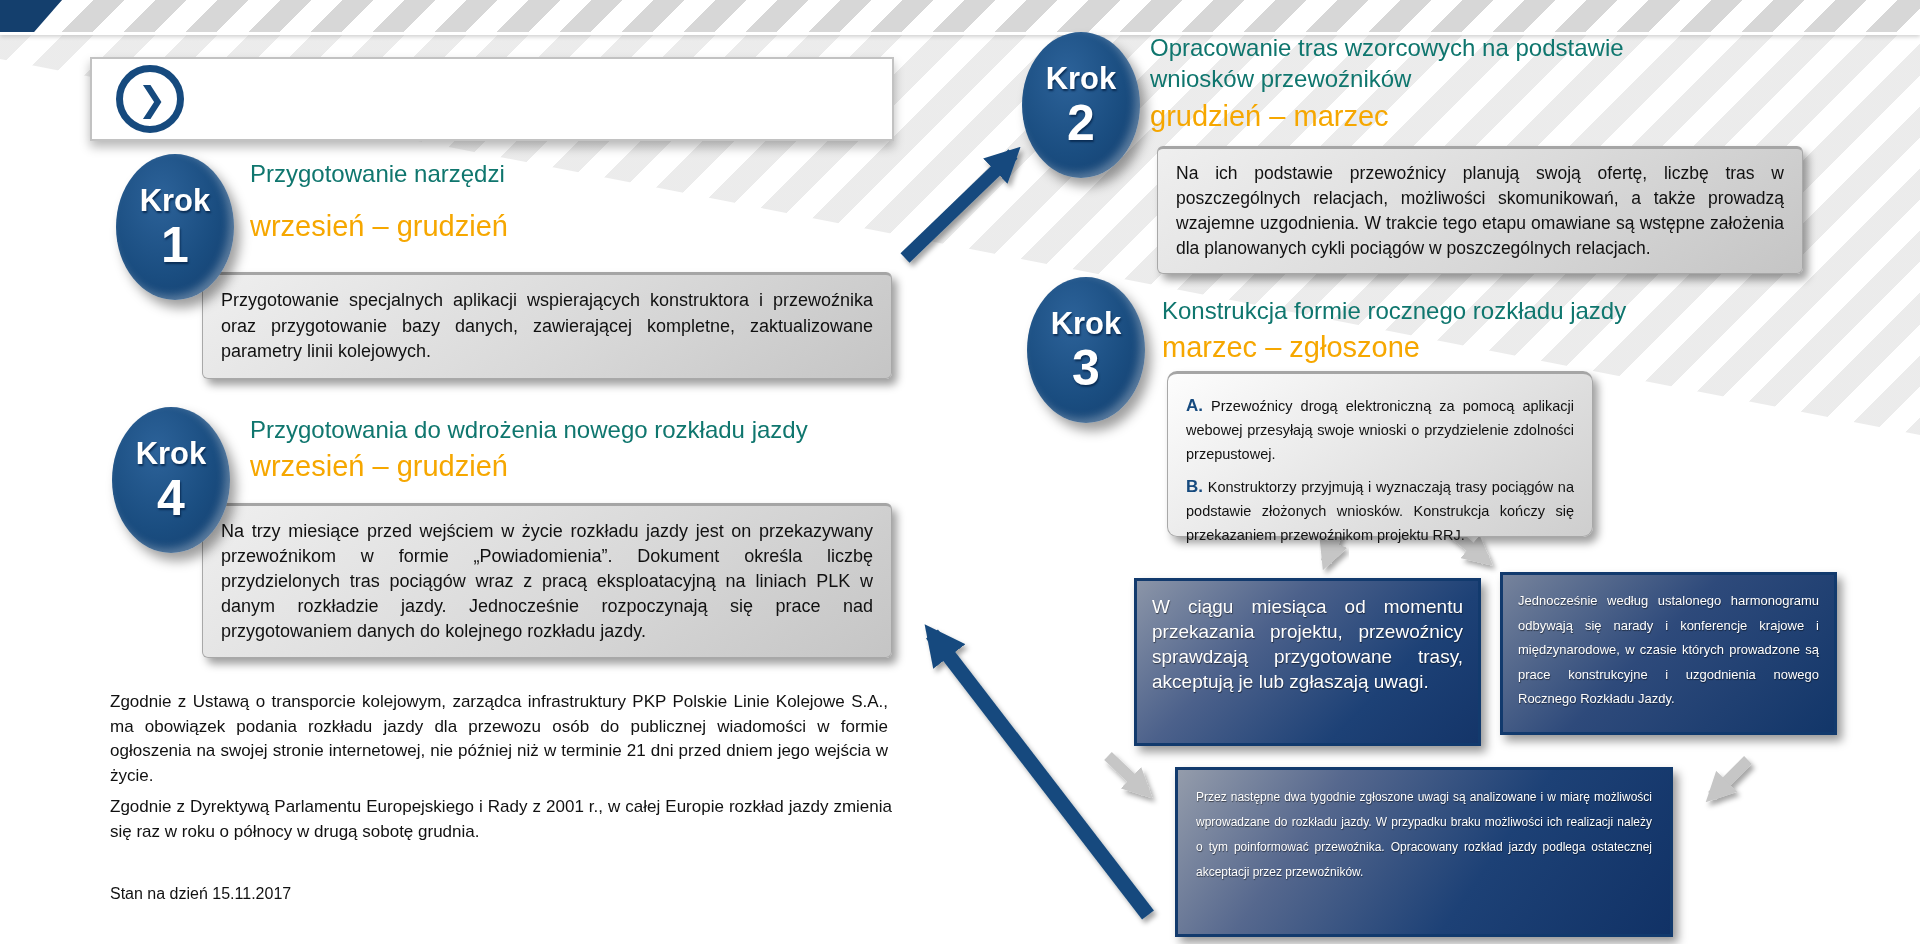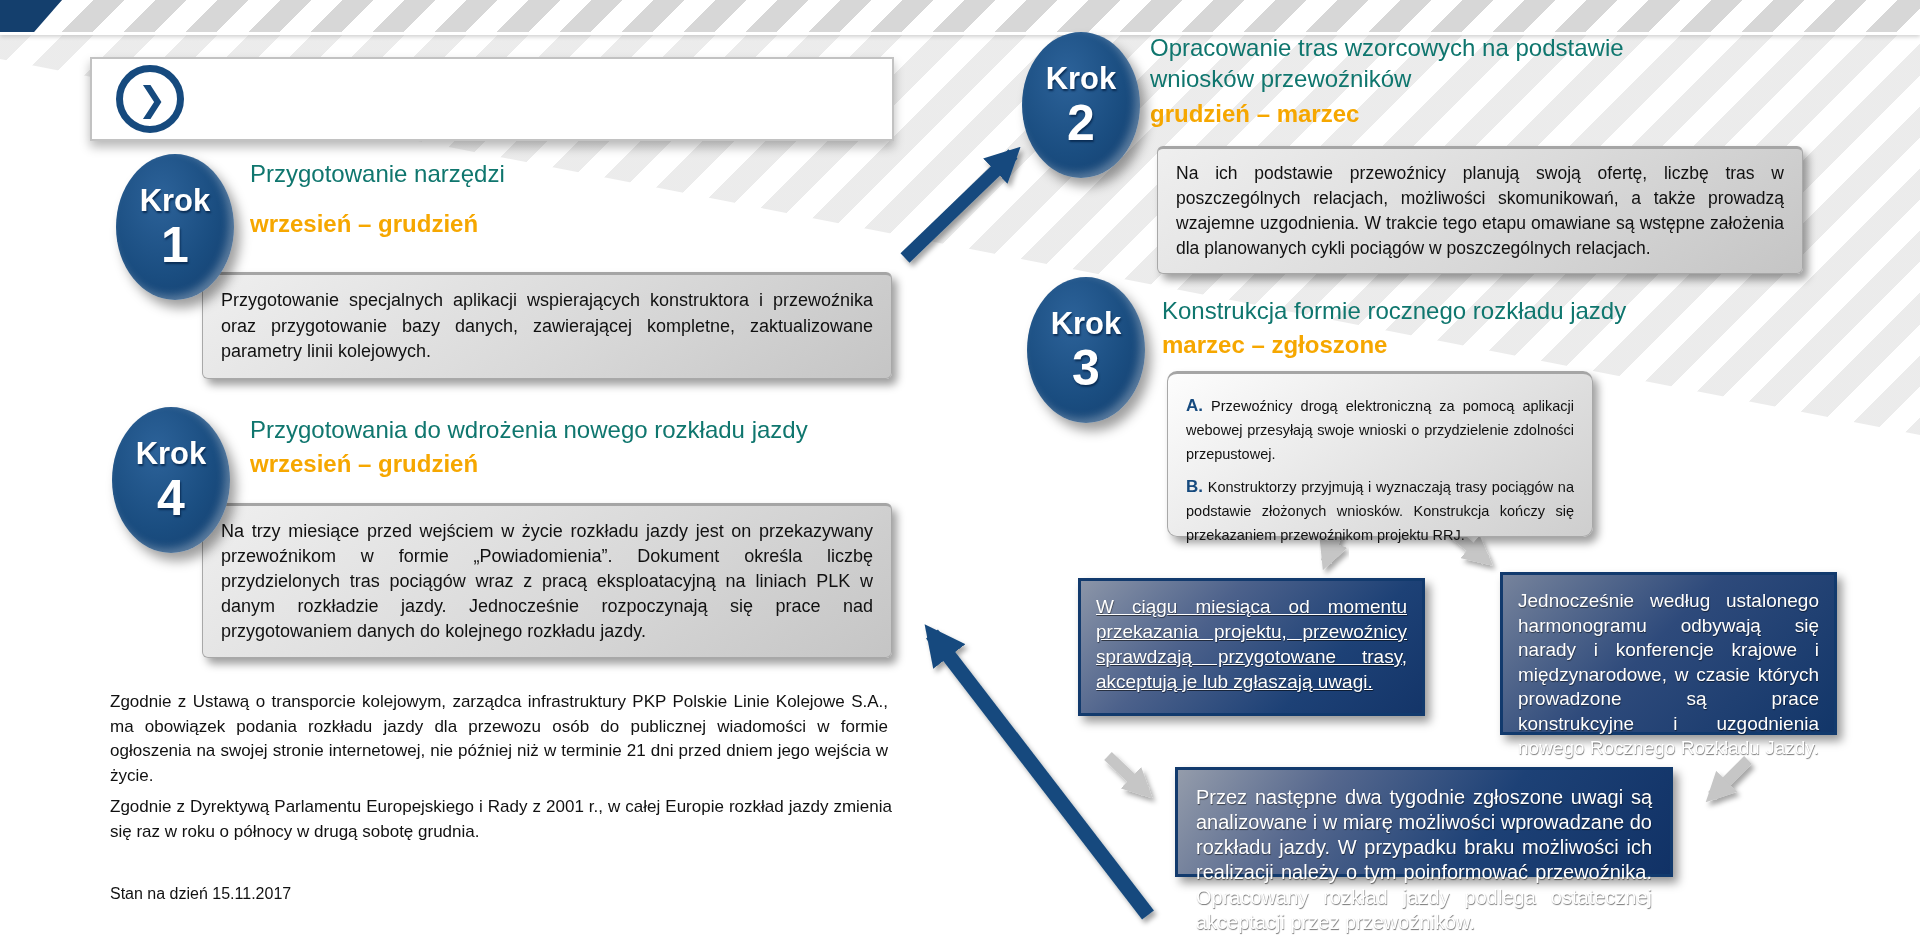--- a/index.html
+++ b/index.html
@@ -29,21 +29,21 @@
         background:radial-gradient(ellipse at 38% 30%,#2c6299 0%,#1a4d80 55%,#123c6b 100%);
         box-shadow:6px 8px 12px rgba(0,0,0,.38), inset -5px -4px 8px rgba(255,255,255,.30);
         display:flex;flex-direction:column;align-items:center;justify-content:center;color:#fff;}
   .badge .word{font-size:31px;font-weight:bold;text-shadow:1px 2px 2px #0a2d55;line-height:1;}
   .badge .num{font-size:50px;font-weight:bold;text-shadow:1px 2px 2px #0a2d55;line-height:1;margin-top:4px;}
   .badge.k1{left:116px;top:154px;} .badge.k2{left:1022px;top:32px;}
   .badge.k3{left:1027px;top:277px;} .badge.k4{left:112px;top:407px;}
 
   
   .step-title{position:absolute;font-size:24px;color:#0f766e;z-index:6;white-space:pre-line;line-height:31px;}
-  .step-period{position:absolute;font-size:24px;font-weight:bold;color:#f6a700;z-index:6;}
+  .step-period{position:absolute;font-size:29px;font-weight:normal;color:#f6a700;z-index:6;}
   .t-k1{left:250px;top:158px;} .p-k1{left:250px;top:210px;}
   .t-k2{left:1150px;top:32px;width:520px;} .p-k2{left:1150px;top:100px;}
   .t-k3{left:1162px;top:295px;} .p-k3{left:1162px;top:331px;}
   .t-k4{left:250px;top:414px;} .p-k4{left:250px;top:450px;}
 
   
   .silver{position:absolute;background:linear-gradient(145deg,#efefef 0%,#d9d9d9 55%,#c5c5c5 100%);
         border:1px solid #a8a8a8;border-top:3px solid #a5a5a5;border-radius:6px;
         box-shadow:5px 6px 9px rgba(0,0,0,.38);z-index:6;color:#111;text-align:justify;}
   .box-k1{left:202px;top:272px;width:690px;padding:13px 18px;font-size:18px;line-height:25.5px;box-sizing:border-box;}
@@ -51,25 +51,25 @@
   .box-k2{left:1157px;top:146px;width:646px;padding:12px 18px;font-size:17.5px;line-height:25px;box-sizing:border-box;}
   .box-k3{left:1167px;top:371px;width:426px;height:166px;padding:20px 18px;font-size:14.5px;line-height:24px;
         background:linear-gradient(145deg,#fdfdfd 0%,#e3e3e3 55%,#cecece 100%);border-radius:10px;box-sizing:border-box;}
   .box-k3 p{margin:0 0 9px 0;}
   .ab{font-weight:bold;color:#164a7e;font-size:17px;}
 
   
   .blue{position:absolute;color:#fff;text-align:justify;z-index:8;box-sizing:border-box;
         border:3px solid #123a6d;box-shadow:5px 6px 9px rgba(0,0,0,.40);
         text-shadow:.5px 1px 1px rgba(0,0,0,.55);}
-  .blue.review{left:1078px;top:578px;width:347px;height:138px;padding:13px 15px;font-size:19px;line-height:25px;
-        background:linear-gradient(135deg,#8b95a8 0%,#4c618b 35%,#1d4176 70%,#143569 100%);text-decoration:underline;}
-  .blue.conf{left:1500px;top:572px;width:337px;height:163px;padding:14px 15px;font-size:19px;line-height:24.5px;
+  .blue.review{left:1134px;top:578px;width:347px;height:168px;padding:13px 15px;font-size:19px;line-height:25px;
+        background:linear-gradient(135deg,#8b95a8 0%,#4c618b 35%,#1d4176 70%,#143569 100%);}
+  .blue.conf{left:1500px;top:572px;width:337px;height:163px;padding:14px 15px;font-size:13px;line-height:24.5px;
         background:linear-gradient(135deg,#76839c 0%,#2e4a7b 45%,#123669 100%);}
-  .blue.final{left:1175px;top:767px;width:498px;height:110px;padding:15px 18px;font-size:20px;line-height:25px;
+  .blue.final{left:1175px;top:767px;width:498px;height:170px;padding:15px 18px;font-size:12px;line-height:25px;
         background:linear-gradient(125deg,#949cab 0%,#56688e 28%,#1d4176 62%,#113266 100%);}
 
   
   .fn{position:absolute;color:#111;font-size:17px;line-height:24.5px;z-index:6;}
   .fn1{left:110px;top:690px;width:778px;text-align:justify;}
   .fn2{left:110px;top:795px;width:782px;text-align:justify;}
   .fn3{left:110px;top:882px;font-size:16px;}
 
   .arrow-layer{position:absolute;left:0;top:0;z-index:4;pointer-events:none;}
   .arrow-layer.over{z-index:9;}

